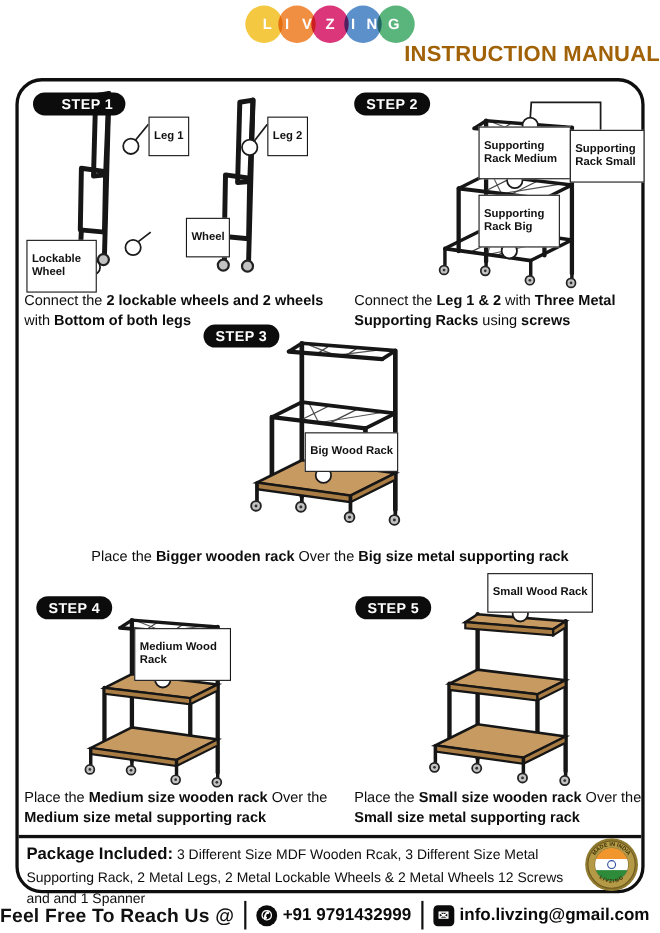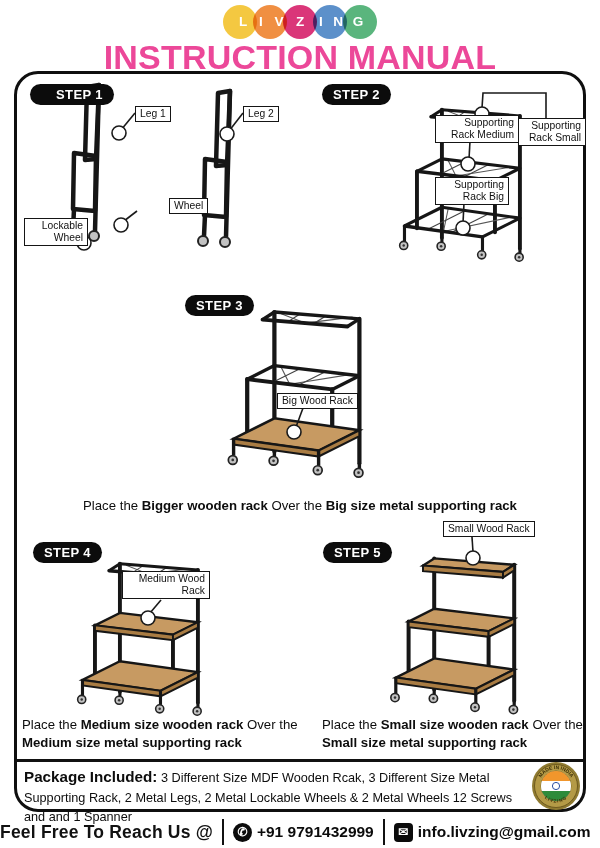--- a/index.html
+++ b/index.html
@@ -2,30 +2,30 @@
 <html><head>
 <meta charset="utf-8">
 <style>
   html,body{margin:0;padding:0;background:#fff;}
   .page{position:relative;width:600px;height:848px;background:#fff;overflow:hidden;
         font-family:"Liberation Sans",sans-serif;color:#111;}
   
   .logo{position:absolute;left:0;top:4px;width:100%;height:38px;}
   .logo-circle{position:absolute;top:1px;width:34px;height:34px;border-radius:50%;mix-blend-mode:multiply;opacity:.92;}
   .logo-letter{position:absolute;top:10px;transform:translateX(-50%);color:#fff;font-size:13.5px;font-weight:800;}
-  .title{position:absolute;left:0;top:38px;width:100%;text-align:center;font-size:34px;font-weight:800;letter-spacing:.2px;color:#ec4899;}
+  .title{position:absolute;left:0;top:38px;width:100%;text-align:right;font-size:20px;font-weight:800;letter-spacing:.2px;color:#a16207;}
   
   .main-box{position:absolute;left:14px;top:71px;width:572px;height:741px;box-sizing:border-box;
             border:3px solid #0f0f0f;border-radius:24px;background:#fff;}
   .step-area{position:absolute;}
   .step-svg{position:absolute;left:0;top:0;}
   .badge{position:absolute;background:#0c0c0c;color:#fff;font-size:13px;font-weight:800;
          letter-spacing:.4px;border-radius:13px;padding:3px 11px;z-index:5;white-space:nowrap;}
-  .label-box{position:absolute;background:#fff;border:1.7px solid #151515;font-size:10.3px;font-weight:400;
-             text-align:right;padding:1px 4px;line-height:1.18;z-index:4;}
+  .label-box{position:absolute;background:#fff;border:1.7px solid #151515;font-size:10.3px;font-weight:700;
+             text-align:left;padding:11px 4px;line-height:1.18;z-index:4;}
   .nowrap{white-space:nowrap;}
   .cap{position:absolute;font-size:13.2px;line-height:1.35;color:#0d0d0d;}
   .cap b{font-weight:700;}
   .divider{position:absolute;left:17px;top:759px;width:566px;height:3px;background:#111;}
   .package{position:absolute;left:24px;top:766px;width:502px;font-size:12.7px;line-height:1.5;color:#0d0d0d;}
   .package .pkg-head{font-size:15.2px;font-weight:800;}
   .india-badge{position:absolute;left:531px;top:761px;width:50px;height:50px;}
   
   .footer{position:absolute;left:0;top:816px;width:600px;height:32px;display:flex;align-items:center;justify-content:flex-start;gap:9px;}
   .reach{font-size:17.5px;font-weight:800;letter-spacing:.2px;white-space:nowrap;}
@@ -148,20 +148,22 @@
         <line x1="152" y1="123" x2="151" y2="143"></line>
           <circle cx="151" cy="148" r="7"></circle>
       </g>
     </svg>
     <div class="badge" style="left:10px;top:4px;">STEP 2</div>
     <div class="label-box" style="left:123px;top:35px;width:74px;">Supporting Rack Medium</div>
     <div class="label-box" style="left:206px;top:38px;width:58px;">Supporting Rack Small</div>
     <div class="label-box" style="left:123px;top:97px;width:64px;">Supporting Rack Big</div>
   </div>
 
+  <div class="cap" style="left:22px;top:264px;width:294px;"><span>Connect the </span><b>2 lockable wheels and 2 wheels</b><span> with </span><b>Bottom of both legs</b></div>
+  <div class="cap" style="left:322px;top:264px;width:262px;"><span>Connect the </span><b>Leg 1 &amp; 2</b><span> with </span><b>Three Metal Supporting Racks</b><span> using </span><b>screws</b></div>
 
   <div class="step-area" style="left:20px;top:281px;width:560px;height:206px;">
     <svg class="step-svg" width="560" height="206">
       <g id="rack3" transform="translate(200,3) scale(0.85)">
           <line x1="64" y1="33" x2="64" y2="197" stroke="#161616" stroke-width="5" stroke-linecap="round"></line>
           <line x1="164" y1="41" x2="164" y2="211" stroke="#161616" stroke-width="5" stroke-linecap="round"></line>
           <line x1="32" y1="112" x2="32" y2="185" stroke="#161616" stroke-width="5" stroke-linecap="round"></line>
           <line x1="132" y1="124" x2="132" y2="190" stroke="#161616" stroke-width="5" stroke-linecap="round"></line>
           <line x1="100" y1="46" x2="72" y2="35" stroke="#555" stroke-width="1.3"></line>
           <line x1="100" y1="46" x2="156" y2="39" stroke="#555" stroke-width="1.3"></line>

